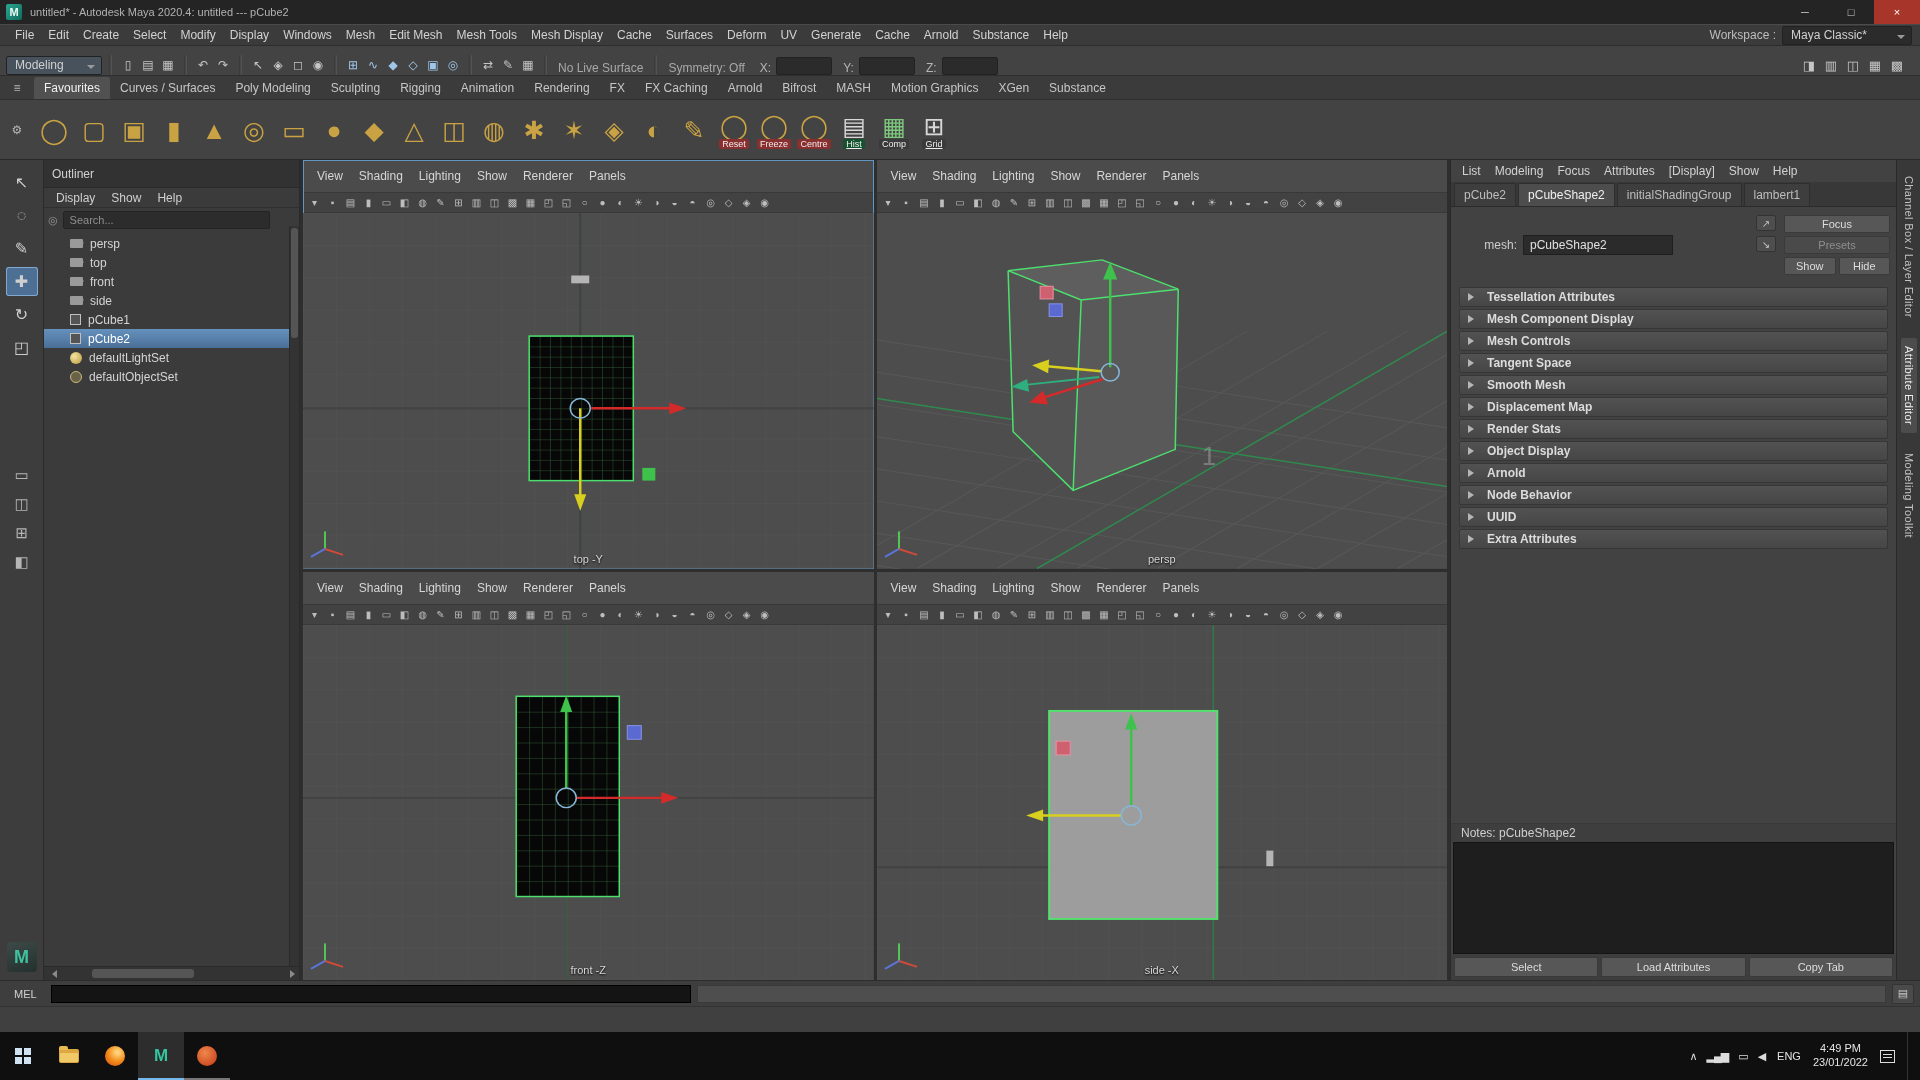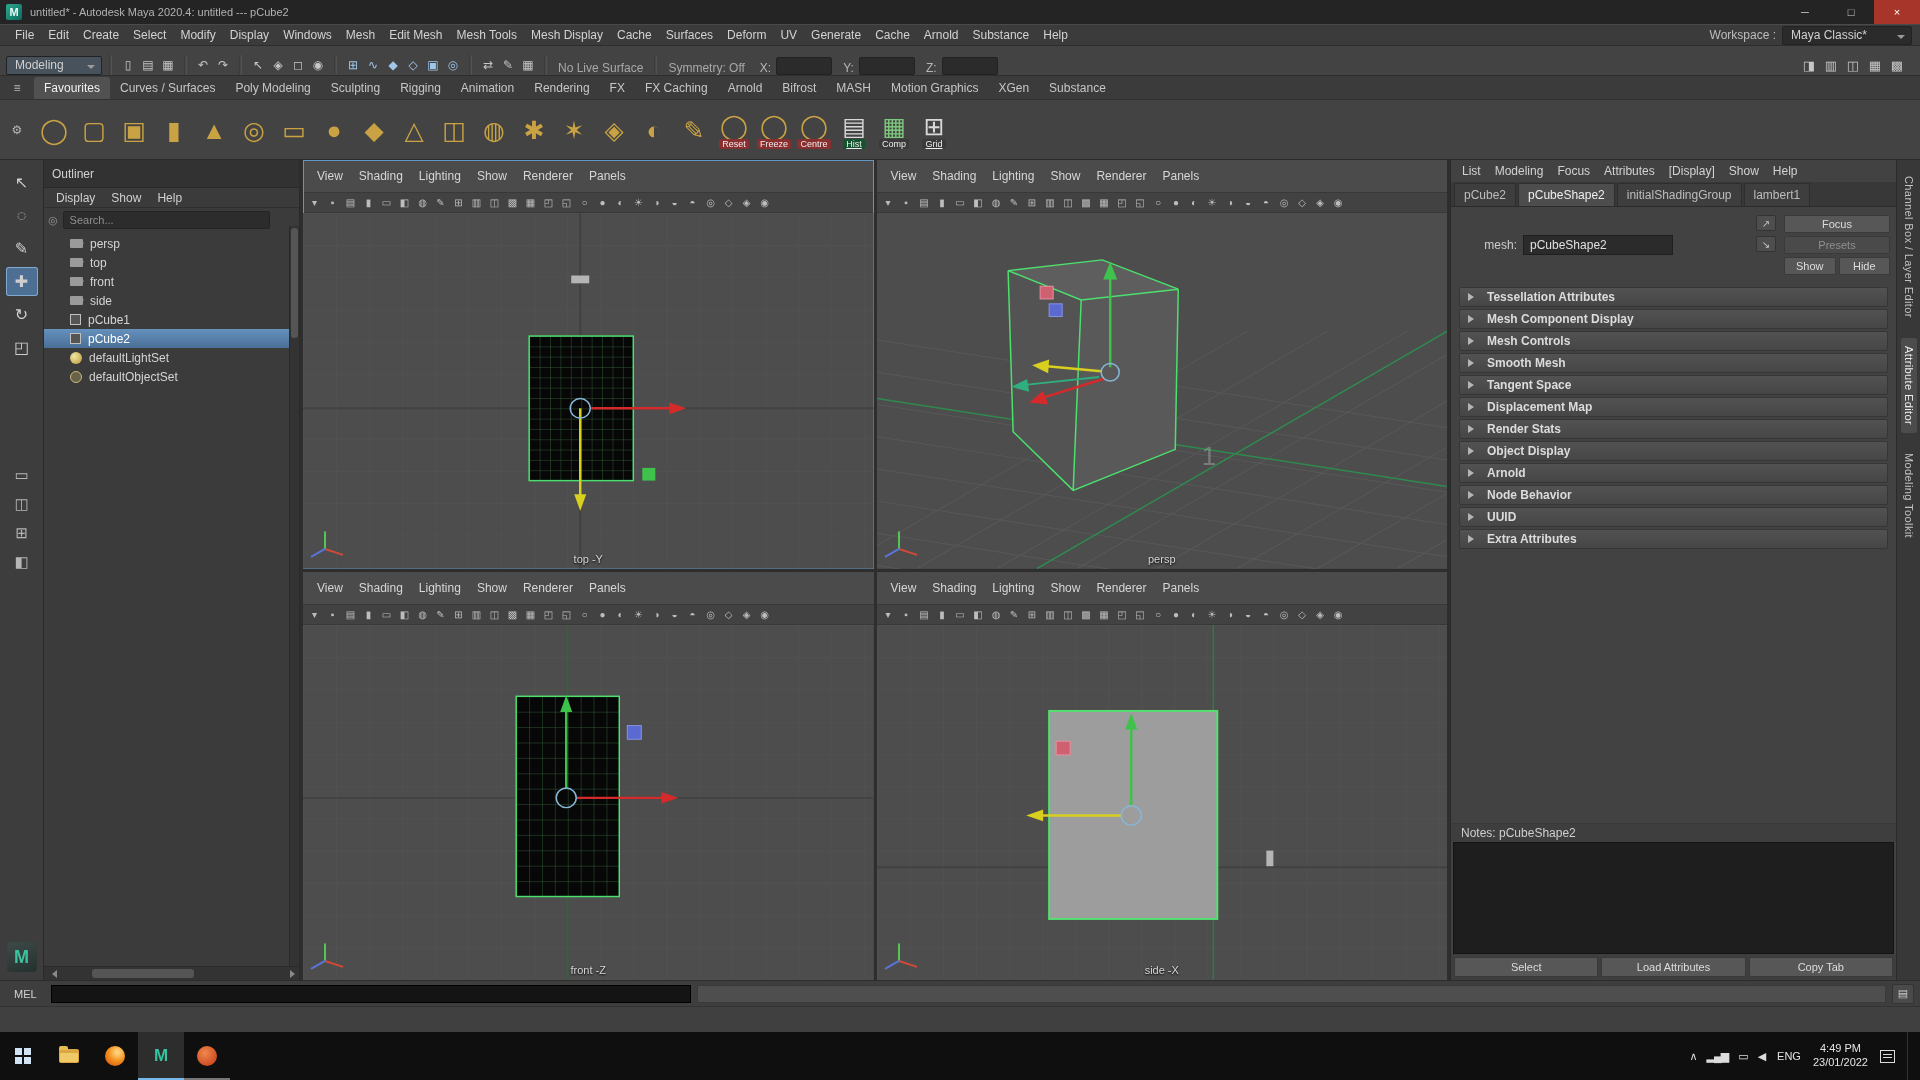--- a/index.html
+++ b/index.html
@@ -815,25 +815,25 @@
           <div class="ae-section">
           <span class="ae-caret"></span>
           <span>Mesh Component Display</span>
         </div>
           <div class="ae-section">
           <span class="ae-caret"></span>
           <span>Mesh Controls</span>
         </div>
           <div class="ae-section">
           <span class="ae-caret"></span>
+          <span>Tangent Space</span>
+        </div>
+          <div class="ae-section">
+          <span class="ae-caret"></span>
           <span>Smooth Mesh</span>
-        </div>
-          <div class="ae-section">
-          <span class="ae-caret"></span>
-          <span>Tangent Space</span>
         </div>
           <div class="ae-section">
           <span class="ae-caret"></span>
           <span>Displacement Map</span>
         </div>
           <div class="ae-section">
           <span class="ae-caret"></span>
           <span>Render Stats</span>
         </div>
           <div class="ae-section">

